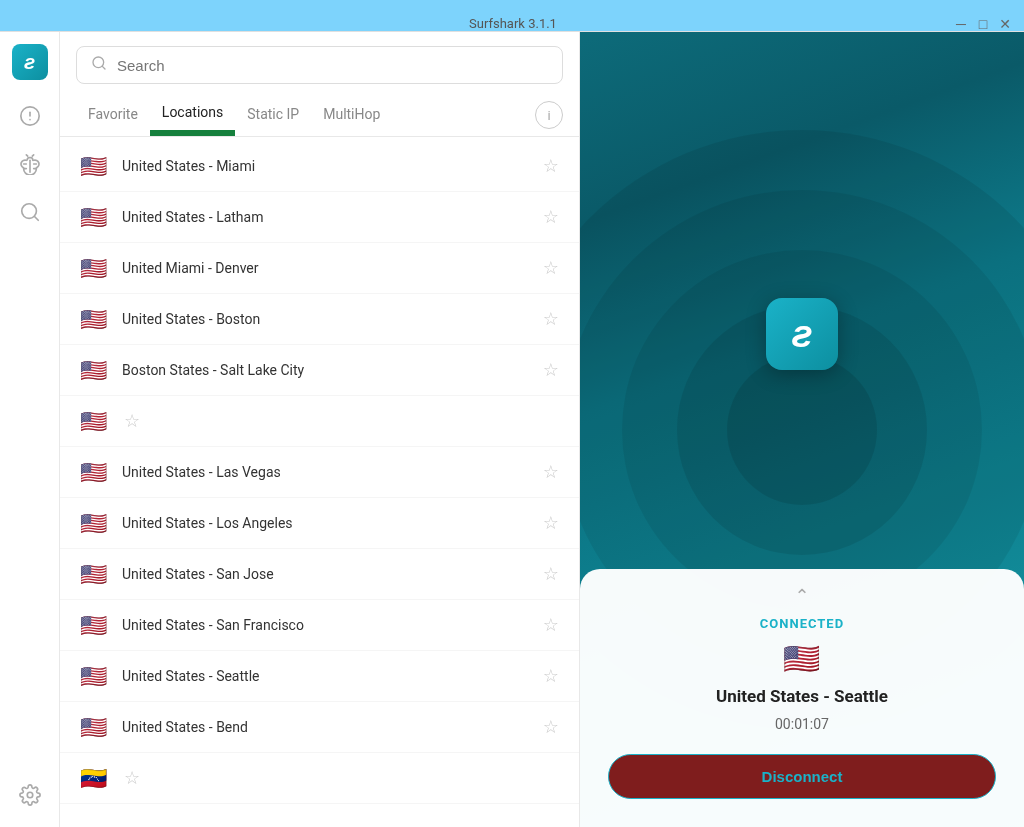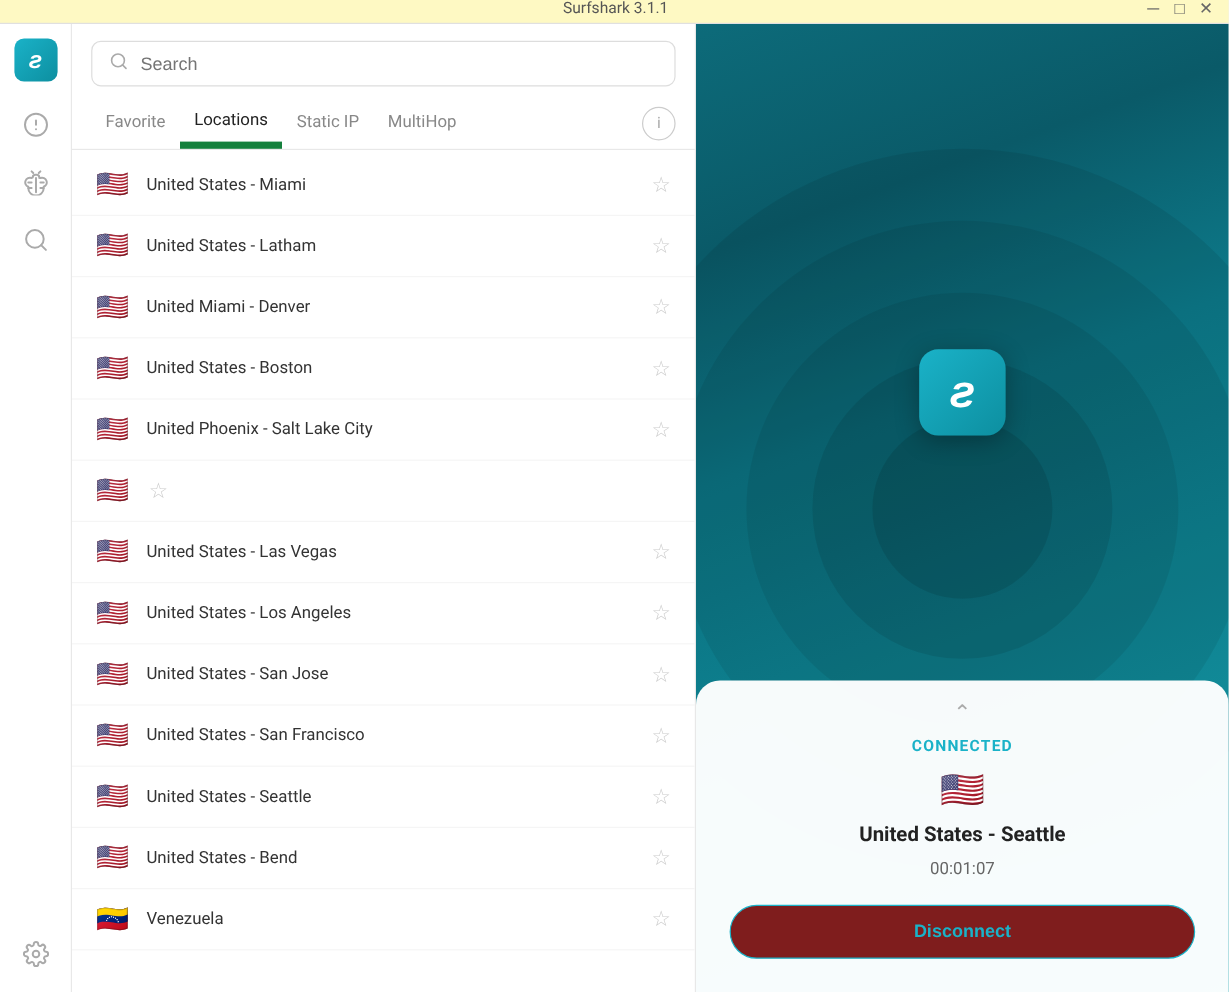--- a/index.html
+++ b/index.html
@@ -8,24 +8,24 @@
       background: #f0f0f0;
       width: 1024px;
       height: 827px;
       overflow: hidden;
       display: flex;
       flex-direction: column;
     }
 
     
     .title-bar {
-      background: #fef9c3;
-      height: 20px;
-      display: flex;
-      align-items: flex-start;
+      background: #7dd3fc;
+      height: 32px;
+      display: flex;
+      align-items: flex-end;
       justify-content: space-between;
       padding: 0 12px;
       border-bottom: 1px solid #e0e0e0;
       -webkit-app-region: drag;
       flex-shrink: 0;
     }
     .title-bar-title {
       font-size: 13px;
       color: #555;
       flex: 1;
@@ -397,21 +397,21 @@
           <span class="location-name">United Miami - Denver</span>
           <button class="star-btn">☆</button>
         </div>
         <div class="location-item">
           <span class="flag">🇺🇸</span>
           <span class="location-name">United States - Boston</span>
           <button class="star-btn">☆</button>
         </div>
         <div class="location-item">
           <span class="flag">🇺🇸</span>
-          <span class="location-name">United Phoenix - Salt Lake City</span>
+          <span class="location-name">Boston States - Salt Lake City</span>
           <button class="star-btn">☆</button>
         </div>
         <div class="location-item">
           <span class="flag">🇺🇸</span>
           <button class="star-btn">☆</button>
         </div>
         <div class="location-item">
           <span class="flag">🇺🇸</span>
           <span class="location-name">United States - Las Vegas</span>
           <button class="star-btn">☆</button>
@@ -436,21 +436,20 @@
           <span class="location-name">United States - Seattle</span>
           <button class="star-btn">☆</button>
         </div>
         <div class="location-item">
           <span class="flag">🇺🇸</span>
           <span class="location-name">United States - Bend</span>
           <button class="star-btn">☆</button>
         </div>
         <div class="location-item">
           <span class="flag">🇻🇪</span>
-          <span class="location-name">Venezuela</span>
           <button class="star-btn">☆</button>
         </div>
       </div>
   </div>
 
   <div class="right-panel">
 
     <div class="circles">
       <div class="circle" style="width:600px;height:600px;top:50%;left:50%;"></div>
       <div class="circle" style="width:480px;height:480px;top:50%;left:50%;background:rgba(0,0,0,0.07);"></div>

